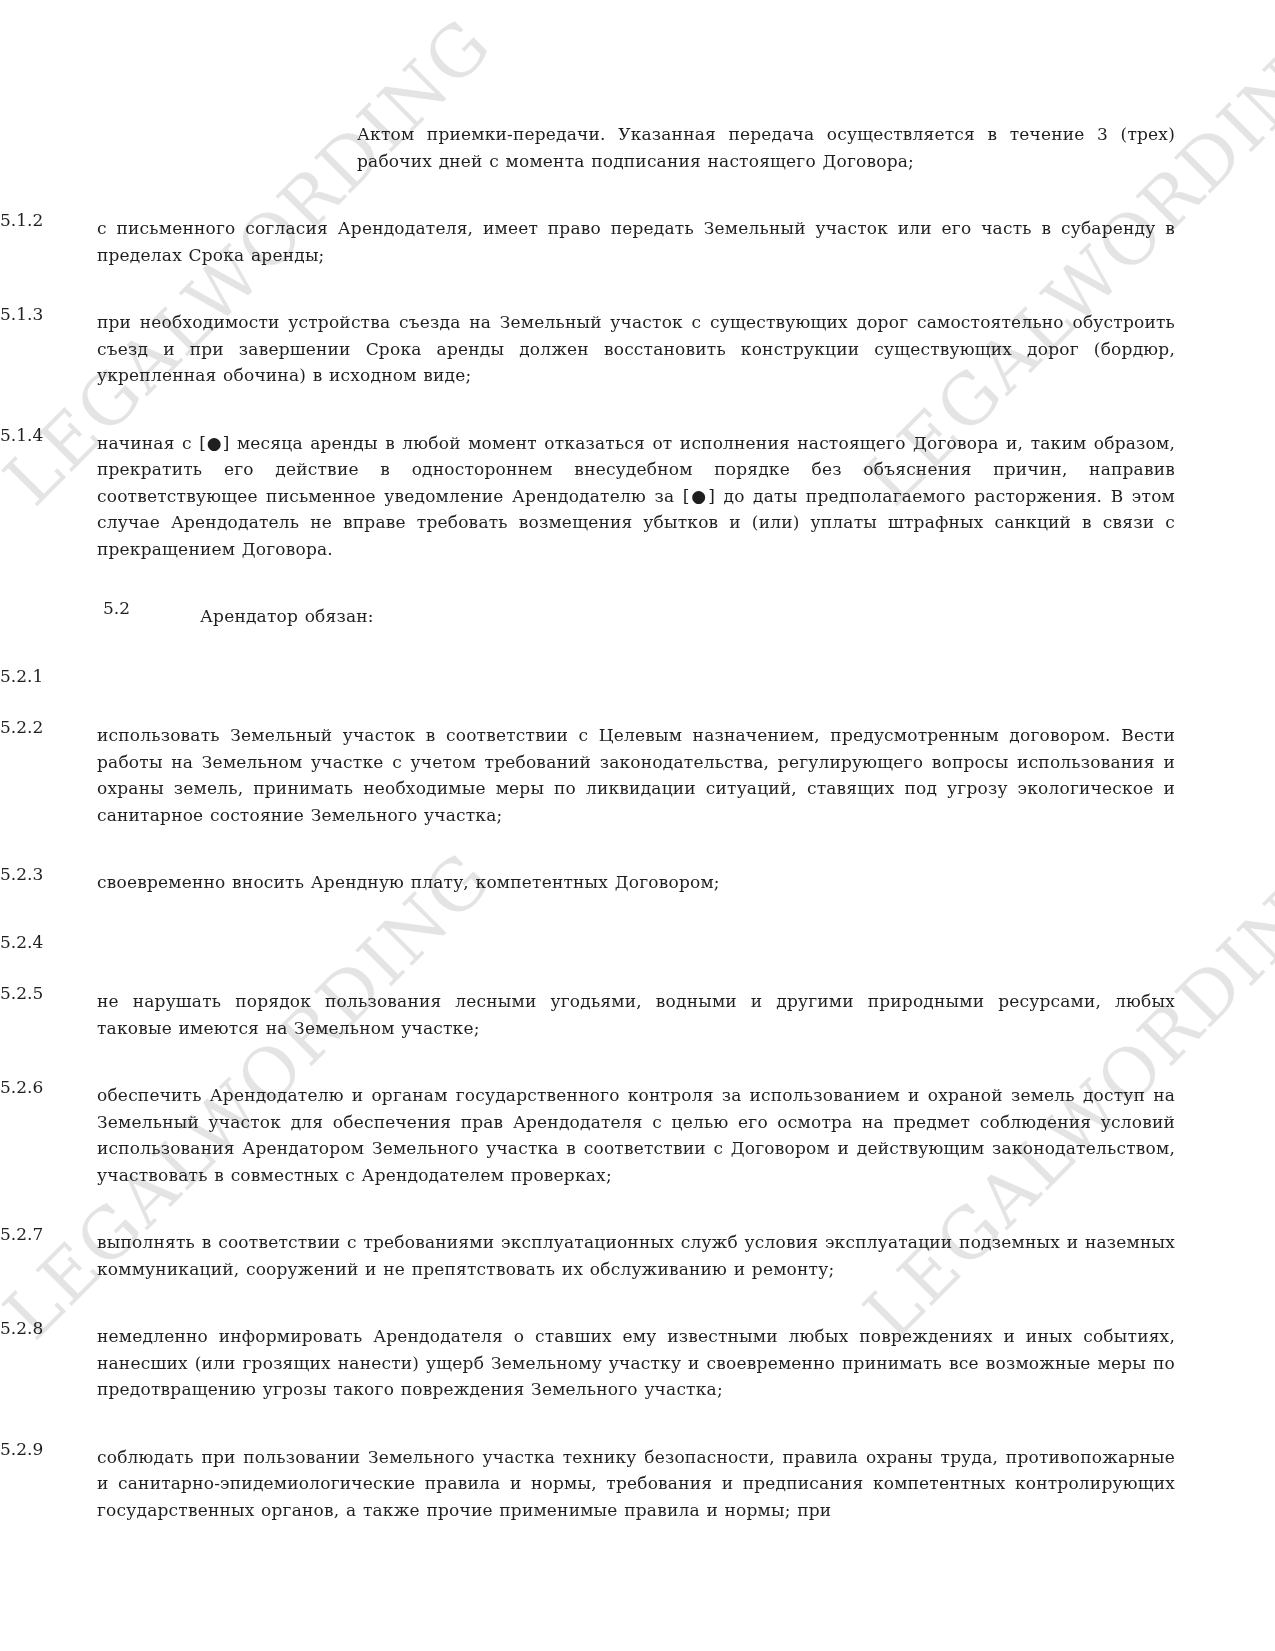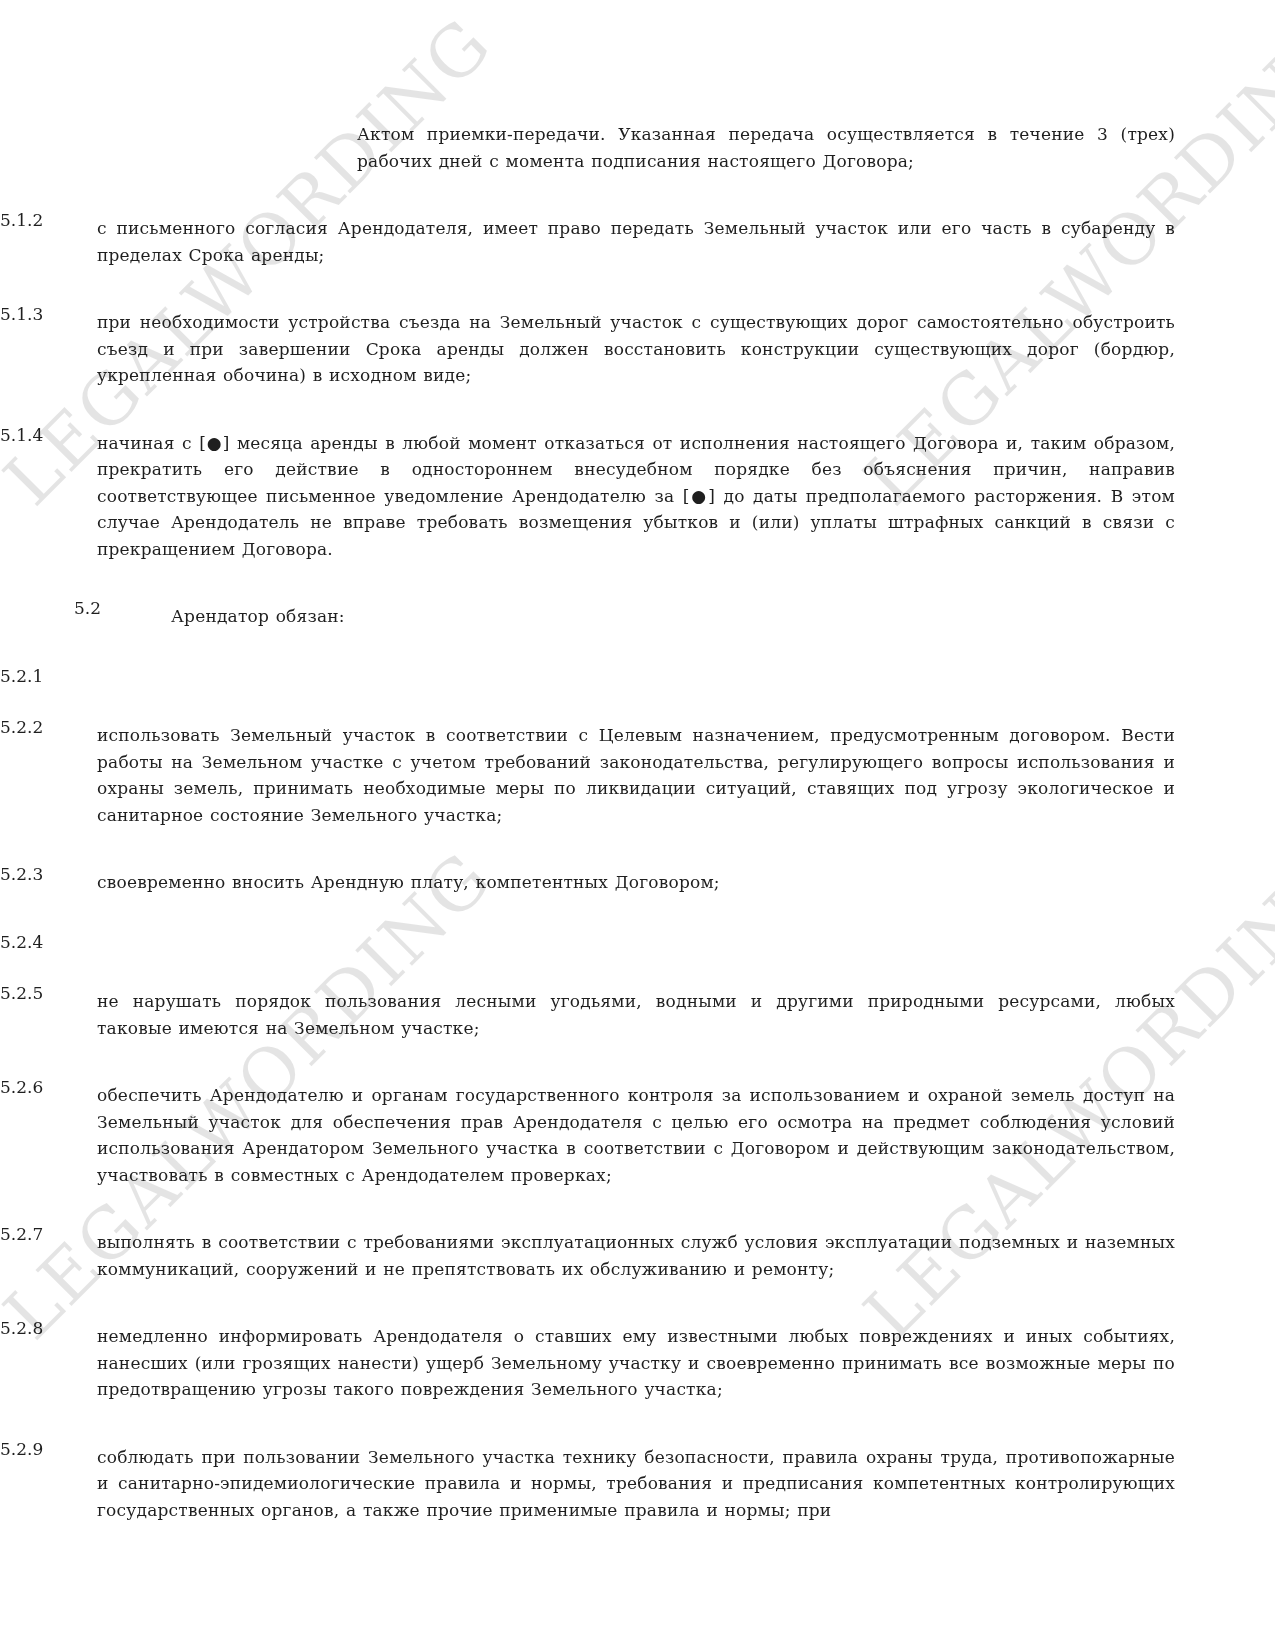--- a/index.html
+++ b/index.html
@@ -48,21 +48,21 @@
   }
   .clause {
     display: flex;
     align-items: flex-start;
     margin: 0 92px 25px 0;
   }
   .clause .num {
     flex: 0 0 89px;
     width: 89px;
   }
-  .clause.l1 .num { margin-left: 74px; }
+  .clause.l1 .num { margin-left: 103px; }
   .clause.l2 .num { }
   .clause .text {
     flex: 1 1 auto;
     margin: 8px;
     text-align: justify;
     letter-spacing: 0.2px;
     word-spacing: 1px;
   }
   .clause.cont .text { margin-left: 357px; }
 </style>

